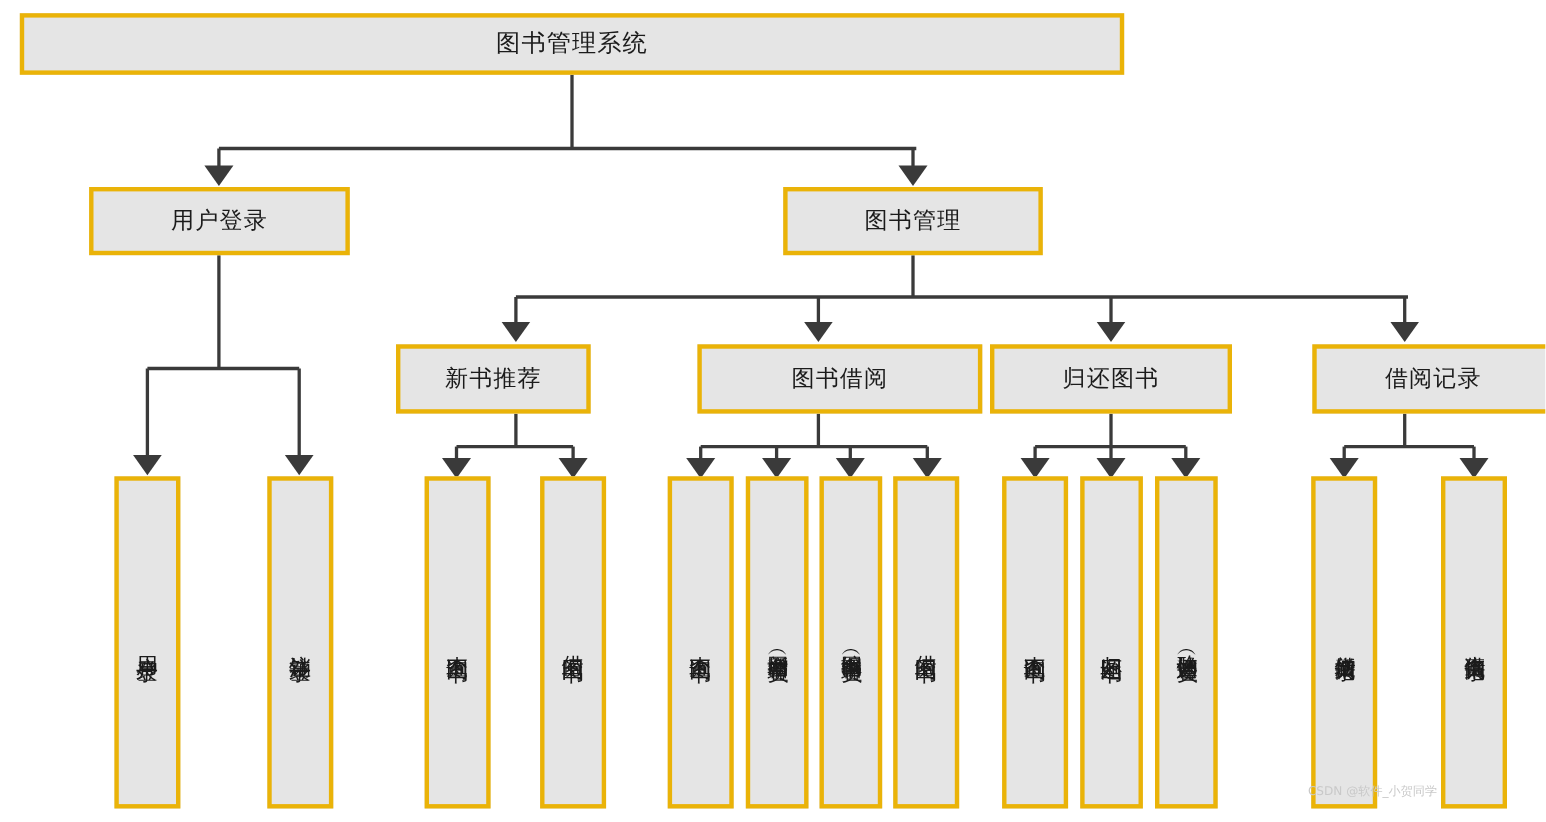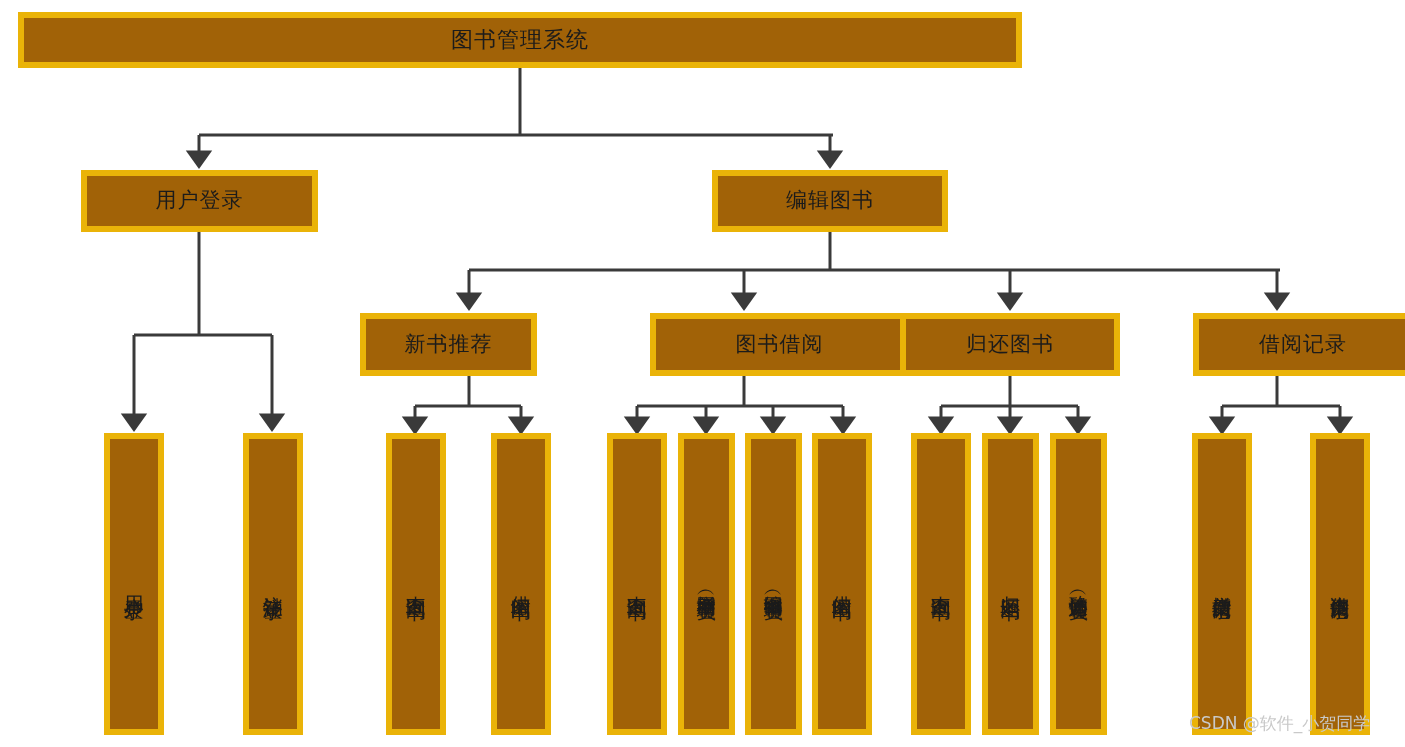--- a/index.html
+++ b/index.html
@@ -20,22 +20,22 @@
     position: absolute;
     left: 0;
     top: 0;
     width: 1405px;
     height: 747px;
     pointer-events: none;
   }
   .node {
     position: absolute;
     box-sizing: border-box;
-    border: 6px solid #eab308;
-    background: #a16207;
+    border: 4px solid #eab308;
+    background: #e5e5e5;
     display: flex;
     align-items: center;
     justify-content: center;
     color: #1b1b1b;
   }
   .node.h {
     
   }
   .node.h .label {
     font-size: 21px;
@@ -64,21 +64,21 @@
   }
   .node.v.tall .label {
     font-size: 19px;
     line-height: 1.35;
     letter-spacing: 1px;
   }
   .watermark {
     position: absolute;
     left: 1189px;
     top: 712px;
-    font-size: 17px;
+    font-size: 11px;
     color: #c9c9c9;
     white-space: nowrap;
     font-family: "DejaVu Sans", "Liberation Sans", sans-serif;
   }
 </style>
 </head>
 <body>
 
 <div id="canvas">
 
@@ -134,27 +134,27 @@
   </svg>
 
   <div class="node h root" style="left:18px; top:12px; width:1004px; height:56px;">
     <span class="label">图书管理系统</span>
   </div>
 
   <div class="node h" style="left:81px; top:170px; width:237px; height:62px;">
     <span class="label">用户登录</span>
   </div>
   <div class="node h" style="left:712px; top:170px; width:236px; height:62px;">
-    <span class="label">编辑图书</span>
+    <span class="label">图书管理</span>
   </div>
 
   <div class="node h" style="left:360px; top:313px; width:177px; height:63px;">
     <span class="label">新书推荐</span>
   </div>
-  <div class="node h" style="left:634px; top:313px; width:259px; height:63px;margin-left:16px;">
+  <div class="node h" style="left:634px; top:313px; width:259px; height:63px;">
     <span class="label">图书借阅</span>
   </div>
   <div class="node h" style="left:900px; top:313px; width:220px; height:63px;">
     <span class="label">归还图书</span>
   </div>
   <div class="node h" style="left:1170px; top:313px; width:220px; height:63px;margin-left:23px;">
     <span class="label">借阅记录</span>
   </div>
 
   <div class="node v" style="left:104px; top:433px; width:60px; height:302px;">

